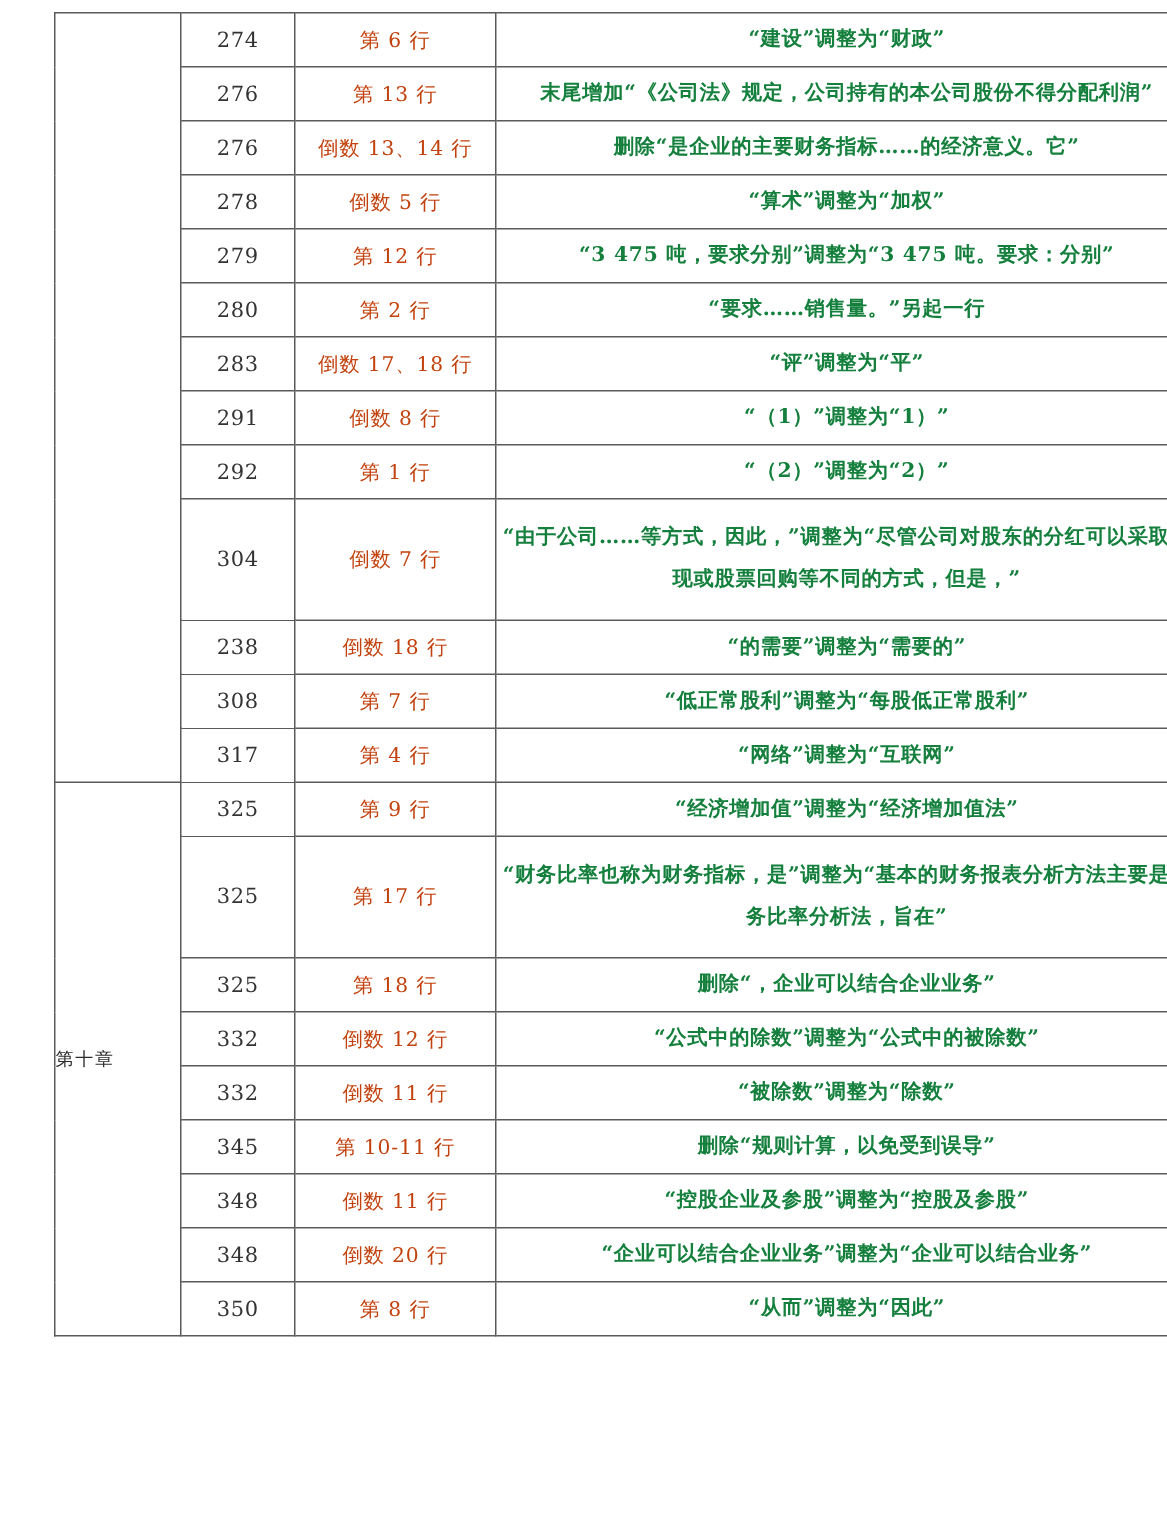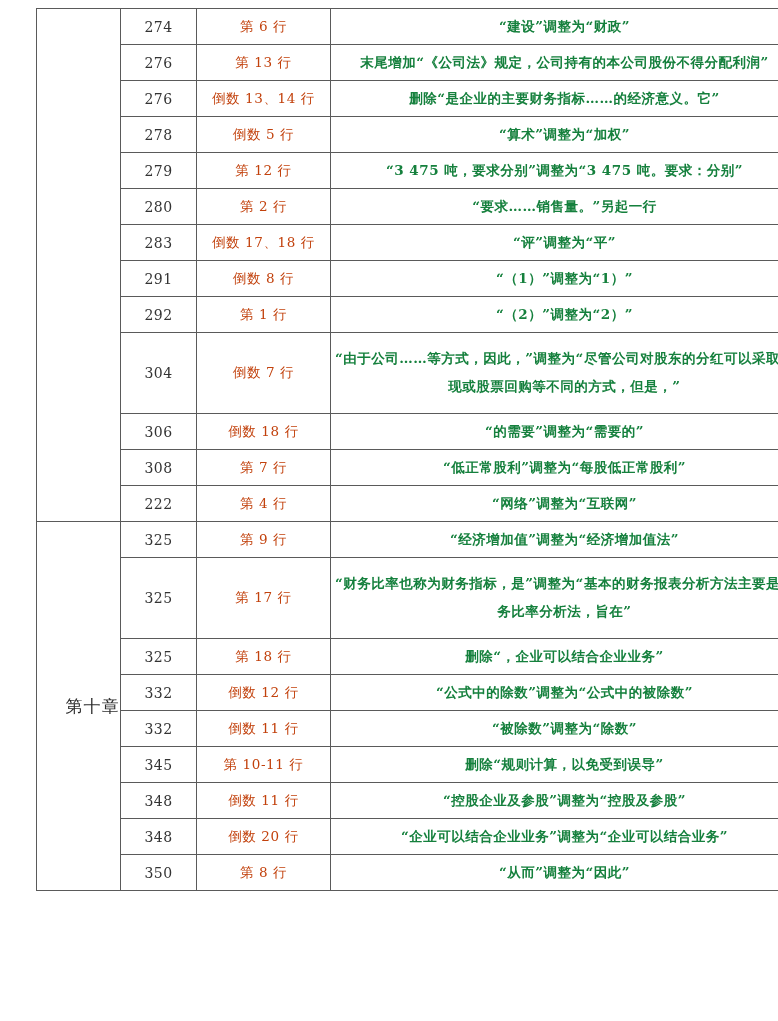--- a/index.html
+++ b/index.html
@@ -41,23 +41,23 @@
 
   table.errata td {
     border: 1px solid #5a5a5a;
     padding: 0;
     vertical-align: middle;
     background: #ffffff;
   }
 
   
   td.chapter {
-    text-align: right;
+    text-align: left;
     vertical-align: middle;
-    font-size: 17px;
+    font-size: 12px;
     letter-spacing: 1.2px;
     color: #2b2b2b;
   }
 
   td.page {
     text-align: center;
     font-size: 14px;
     font-family: "DejaVu Serif", "Liberation Serif", serif;
     letter-spacing: 0.4px;
     color: #333333;
@@ -146,31 +146,31 @@
           <td class="page">292</td>
           <td class="line">第 1 行</td>
           <td class="desc">“（2）”调整为“2）”</td>
         </tr>
         <tr class="r2">
           <td class="page">304</td>
           <td class="line">倒数 7 行</td>
           <td class="desc">“由于公司……等方式，因此，”调整为“尽管公司对股东的分红可以采取派现或股票回购等不同的方式，但是，”</td>
         </tr>
         <tr class="r1">
-          <td class="page">306</td>
+          <td class="page">238</td>
           <td class="line">倒数 18 行</td>
           <td class="desc">“的需要”调整为“需要的”</td>
         </tr>
         <tr class="r1">
           <td class="page">308</td>
           <td class="line">第 7 行</td>
           <td class="desc">“低正常股利”调整为“每股低正常股利”</td>
         </tr>
         <tr class="r1">
-          <td class="page">222</td>
+          <td class="page">317</td>
           <td class="line">第 4 行</td>
           <td class="desc">“网络”调整为“互联网”</td>
         </tr>
         <tr class="r1">
           <td class="chapter" rowspan="9">第十章</td>
           <td class="page">325</td>
           <td class="line">第 9 行</td>
           <td class="desc">“经济增加值”调整为“经济增加值法”</td>
         </tr>
         <tr class="r2">

